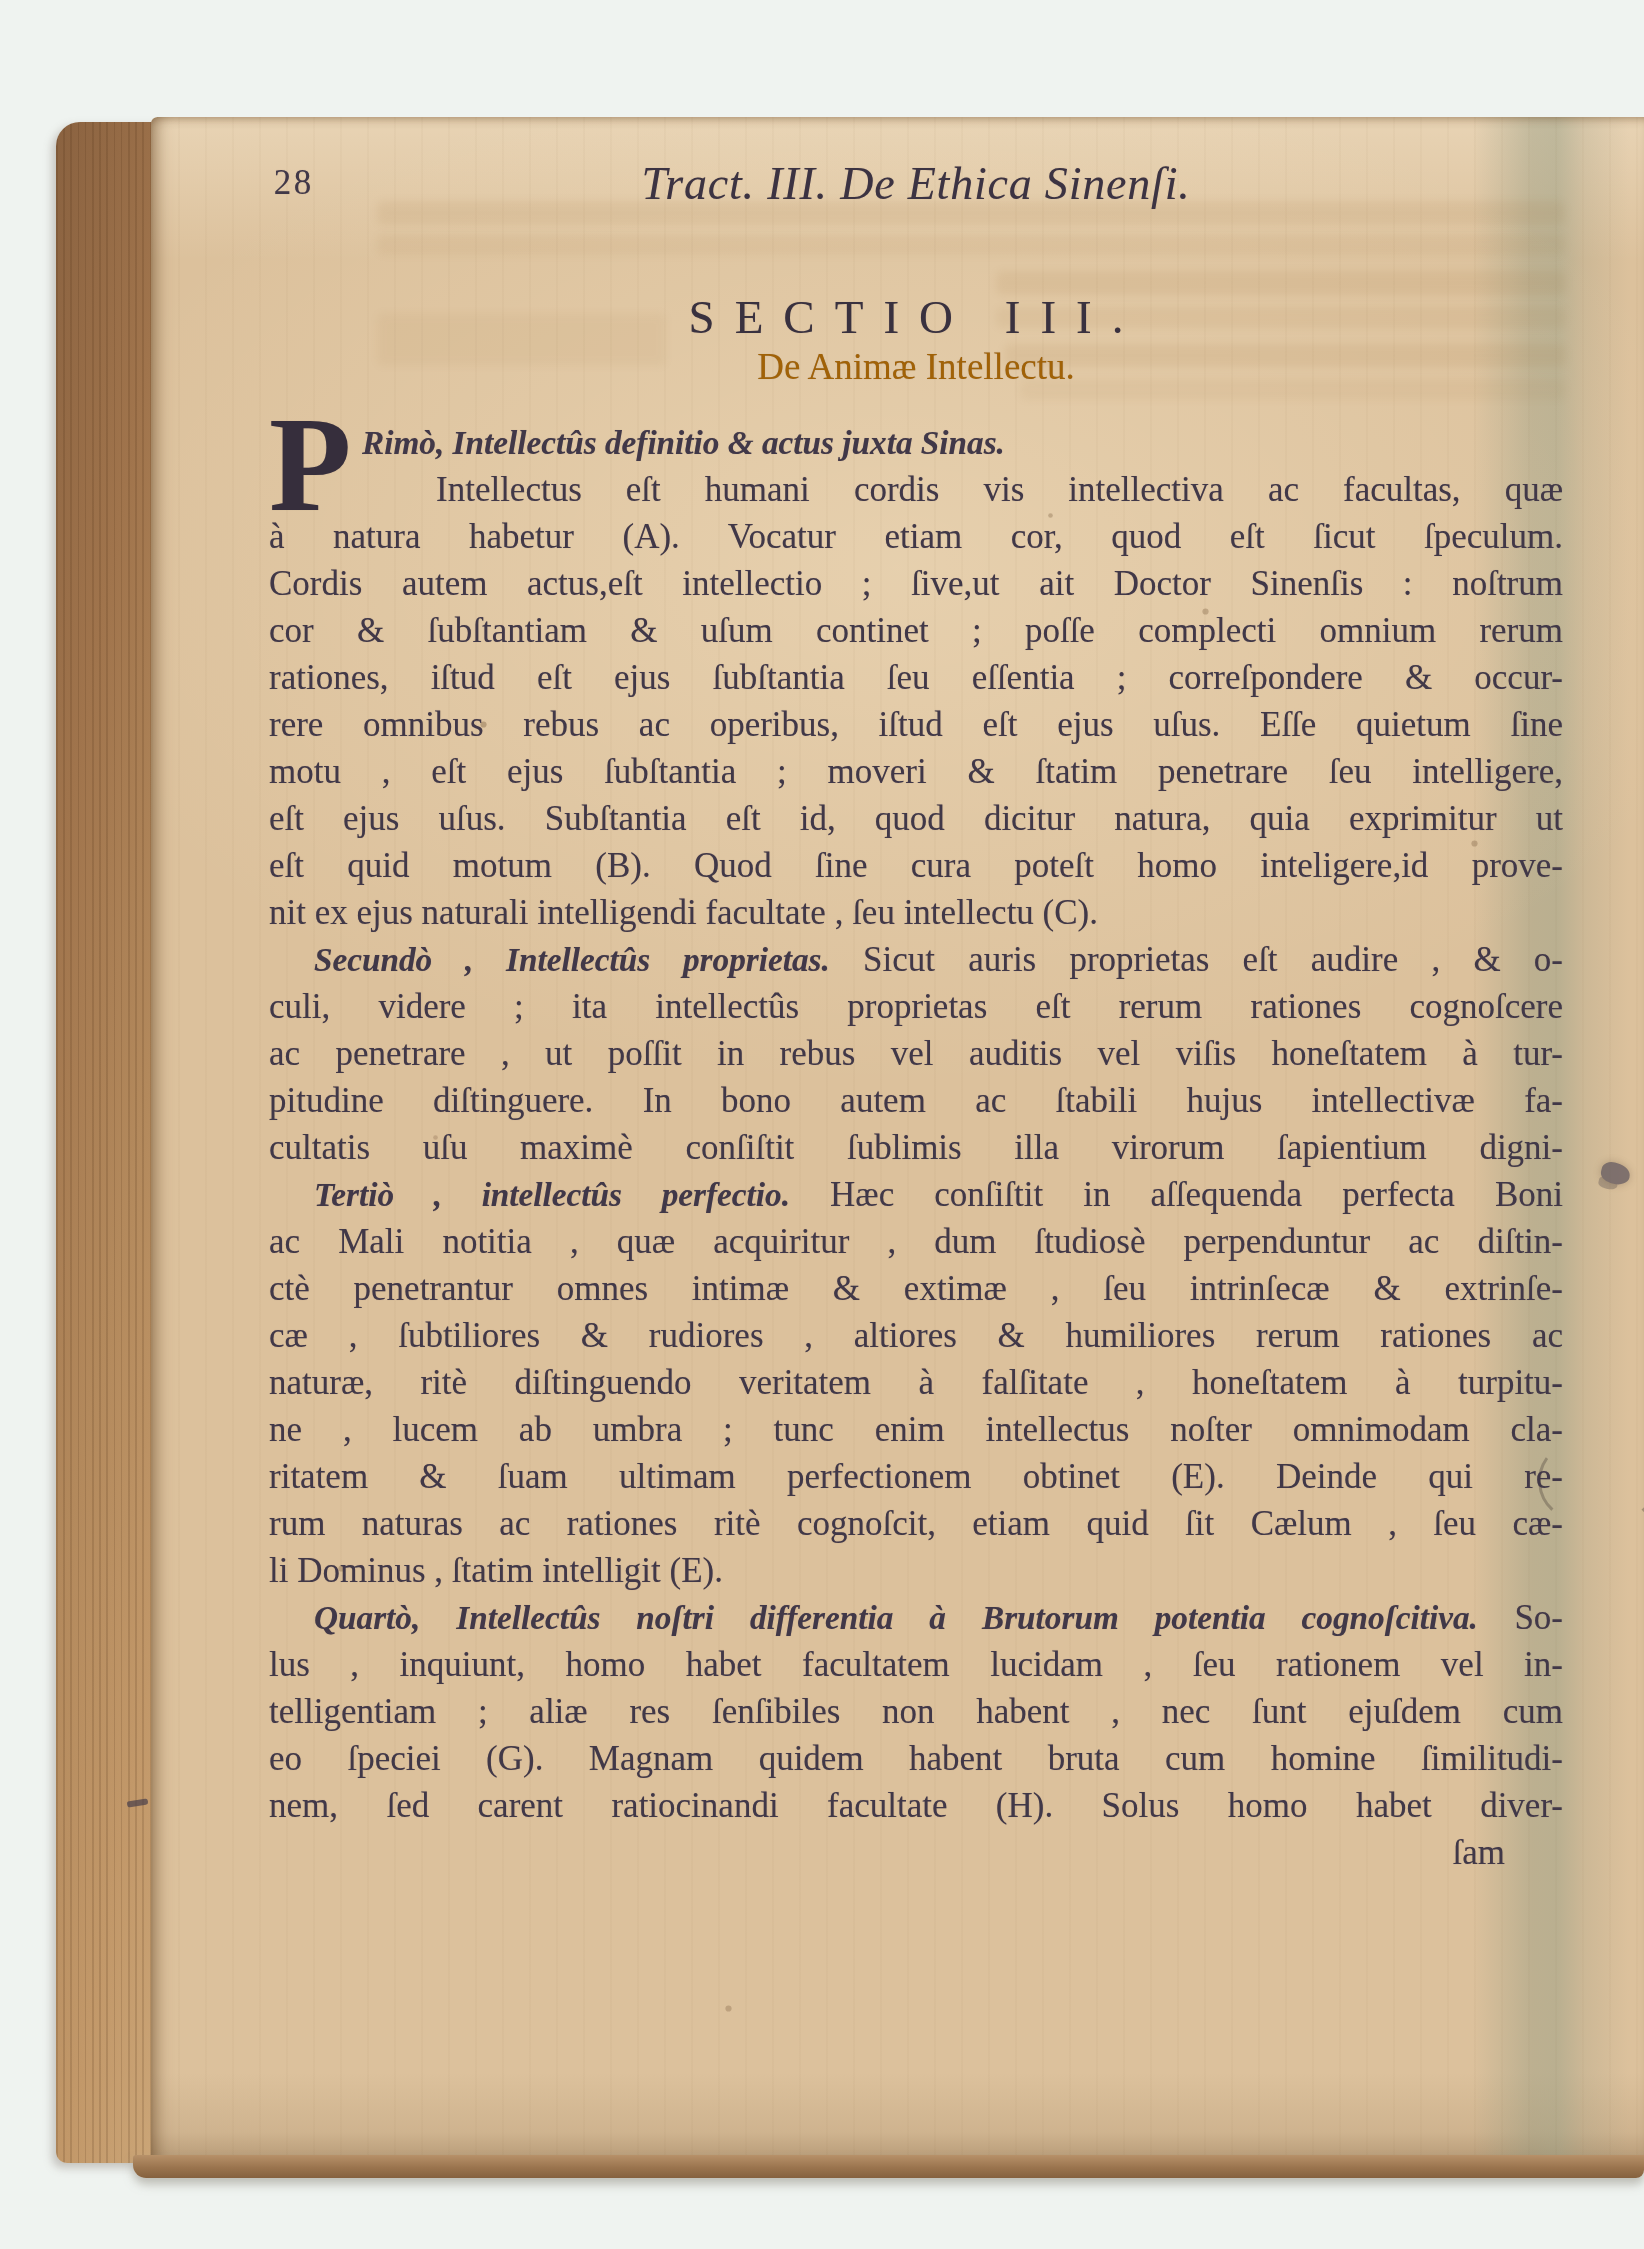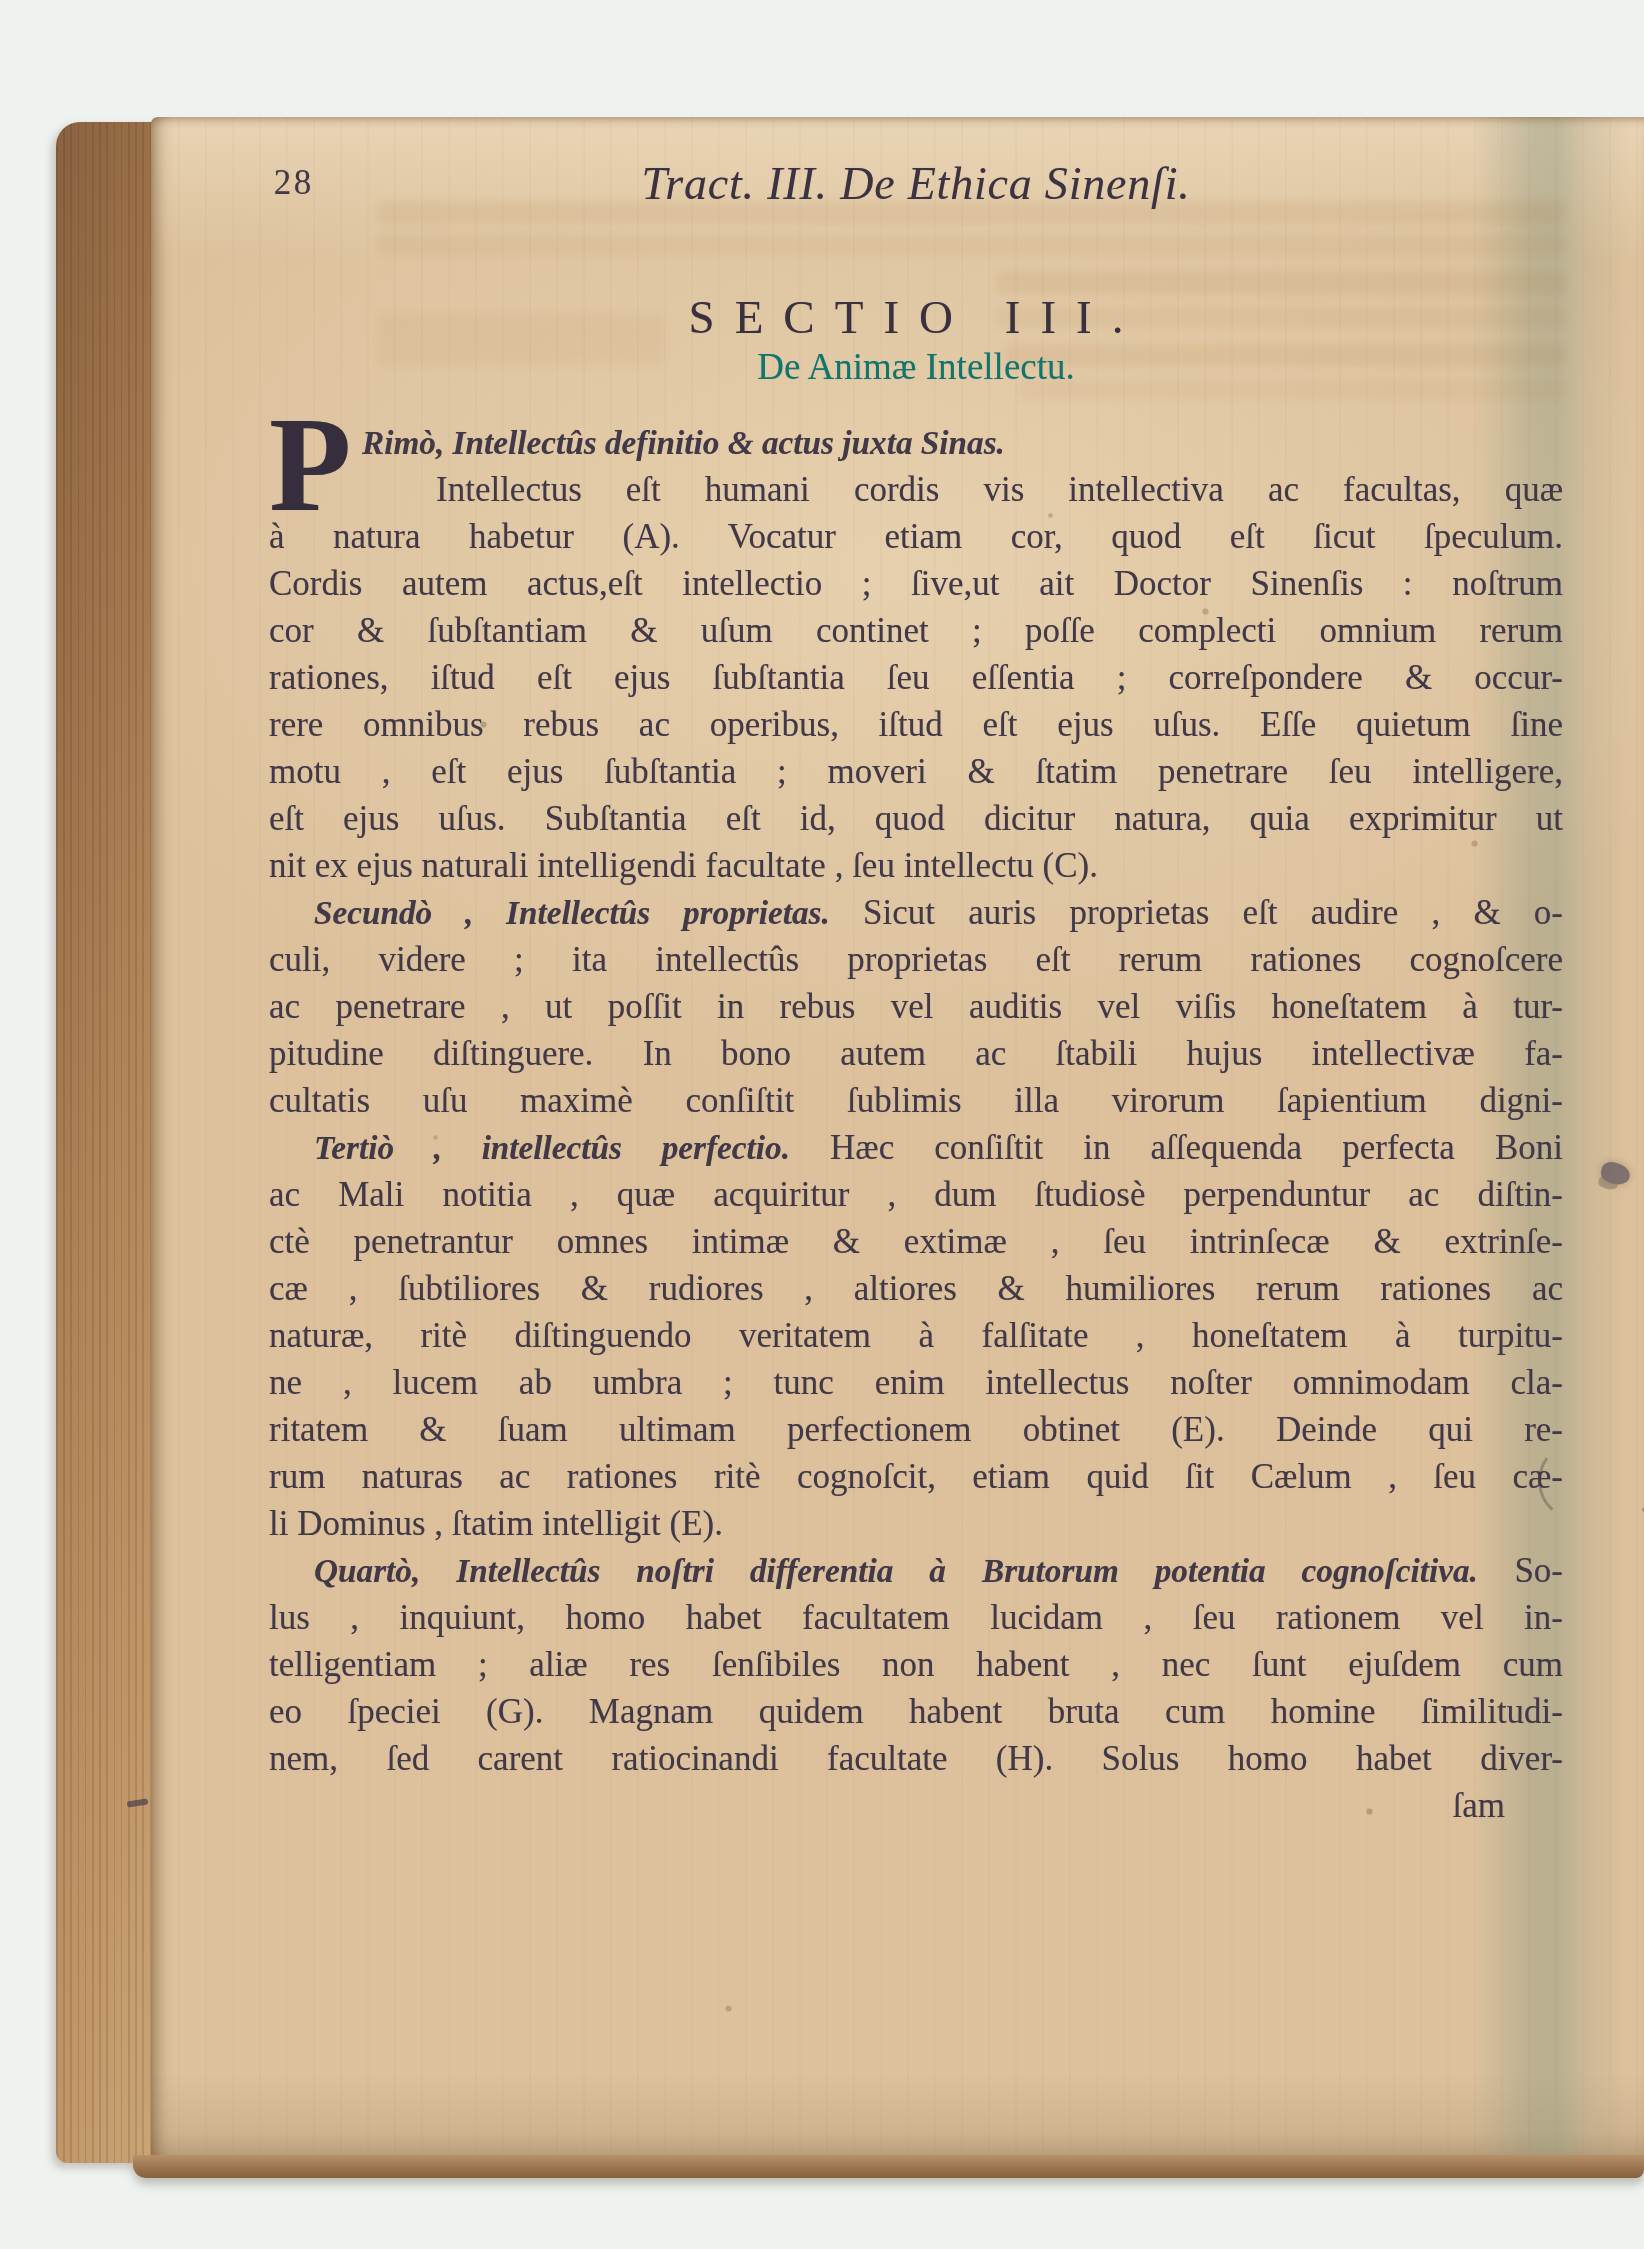--- a/index.html
+++ b/index.html
@@ -62,21 +62,21 @@
   }
   .running-head{position:relative;height:53px;}
   .page-number{position:absolute;left:4.8px;top:6.4px;font-size:35px;letter-spacing:2.4px;}
   .running-title{text-align:center;font-style:italic;font-size:46px;letter-spacing:0.8px;color:#3c3342;}
   .section-heading{
     position:absolute;top:96px;width:100%;text-align:center;
     font-size:47px;letter-spacing:20px;color:#39313f;margin-top:37px;
   }
   .section-subheading{
     position:absolute;top:188px;width:100%;text-align:center;
-    font-size:37px;color:#0f766e;
+    font-size:37px;color:#a16207;
   }
   .paragraphs{position:absolute;top:262px;width:100%;font-size:35px;}
   .paragraph{position:relative;}
   .drop-cap{
     float:left;height:90px;width:69px;padding-right:24px;
     font-size:135px;line-height:92px;font-weight:bold;color:#362e3c;
   }
   .text-line{height:47px;line-height:47px;overflow:hidden;white-space:normal;}
   .text-line.j{text-align:justify;}
   .text-line.j::after{content:"";display:inline-block;width:100%;height:0;vertical-align:top;}
@@ -120,20 +120,21 @@
         <div class="drop-cap">P</div>
         <div class="text-line"><span class="it">Rimò, Intellectûs definitio &amp; actus juxta Sinas.</span></div>
         <div class="text-line j ind"><span>Intellectus eſt humani cordis vis intellectiva ac facultas, quæ</span></div>
         <div class="text-line j"><span>à natura habetur (A). Vocatur etiam cor, quod eſt ſicut ſpeculum.</span></div>
         <div class="text-line j"><span>Cordis autem actus,eſt intellectio ; ſive,ut ait Doctor Sinenſis : noſtrum</span></div>
         <div class="text-line j"><span>cor &amp; ſubſtantiam &amp; uſum continet ; poſſe complecti omnium rerum</span></div>
         <div class="text-line j"><span>rationes, iſtud eſt ejus ſubſtantia ſeu eſſentia ; correſpondere &amp; occur-</span></div>
         <div class="text-line j"><span>rere omnibus rebus ac operibus, iſtud eſt ejus uſus. Eſſe quietum ſine</span></div>
         <div class="text-line j"><span>motu , eſt ejus ſubſtantia ; moveri &amp; ſtatim penetrare ſeu intelligere,</span></div>
         <div class="text-line j"><span>eſt ejus uſus. Subſtantia eſt id, quod dicitur natura, quia exprimitur ut</span></div>
+        <div class="text-line j"><span>eſt quid motum (B).  Quod ſine cura poteſt homo inteligere,id prove-</span></div>
         <div class="text-line"><span>nit ex ejus naturali intelligendi facultate , ſeu intellectu (C).</span></div>
       </div>
       <div class="paragraph">
         <div class="text-line j first"><span class="it">Secundò , Intellectûs proprietas.</span> <span>Sicut auris proprietas eſt audire , &amp; o-</span></div>
         <div class="text-line j"><span>culi, videre ;  ita intellectûs proprietas eſt rerum rationes cognoſcere</span></div>
         <div class="text-line j"><span>ac penetrare , ut poſſit in rebus vel auditis vel viſis honeſtatem à tur-</span></div>
         <div class="text-line j"><span>pitudine diſtinguere.   In bono autem ac ſtabili hujus intellectivæ fa-</span></div>
         <div class="text-line j"><span>cultatis uſu maximè conſiſtit ſublimis illa virorum ſapientium digni-</span></div>
       </div>
       <div class="paragraph">

